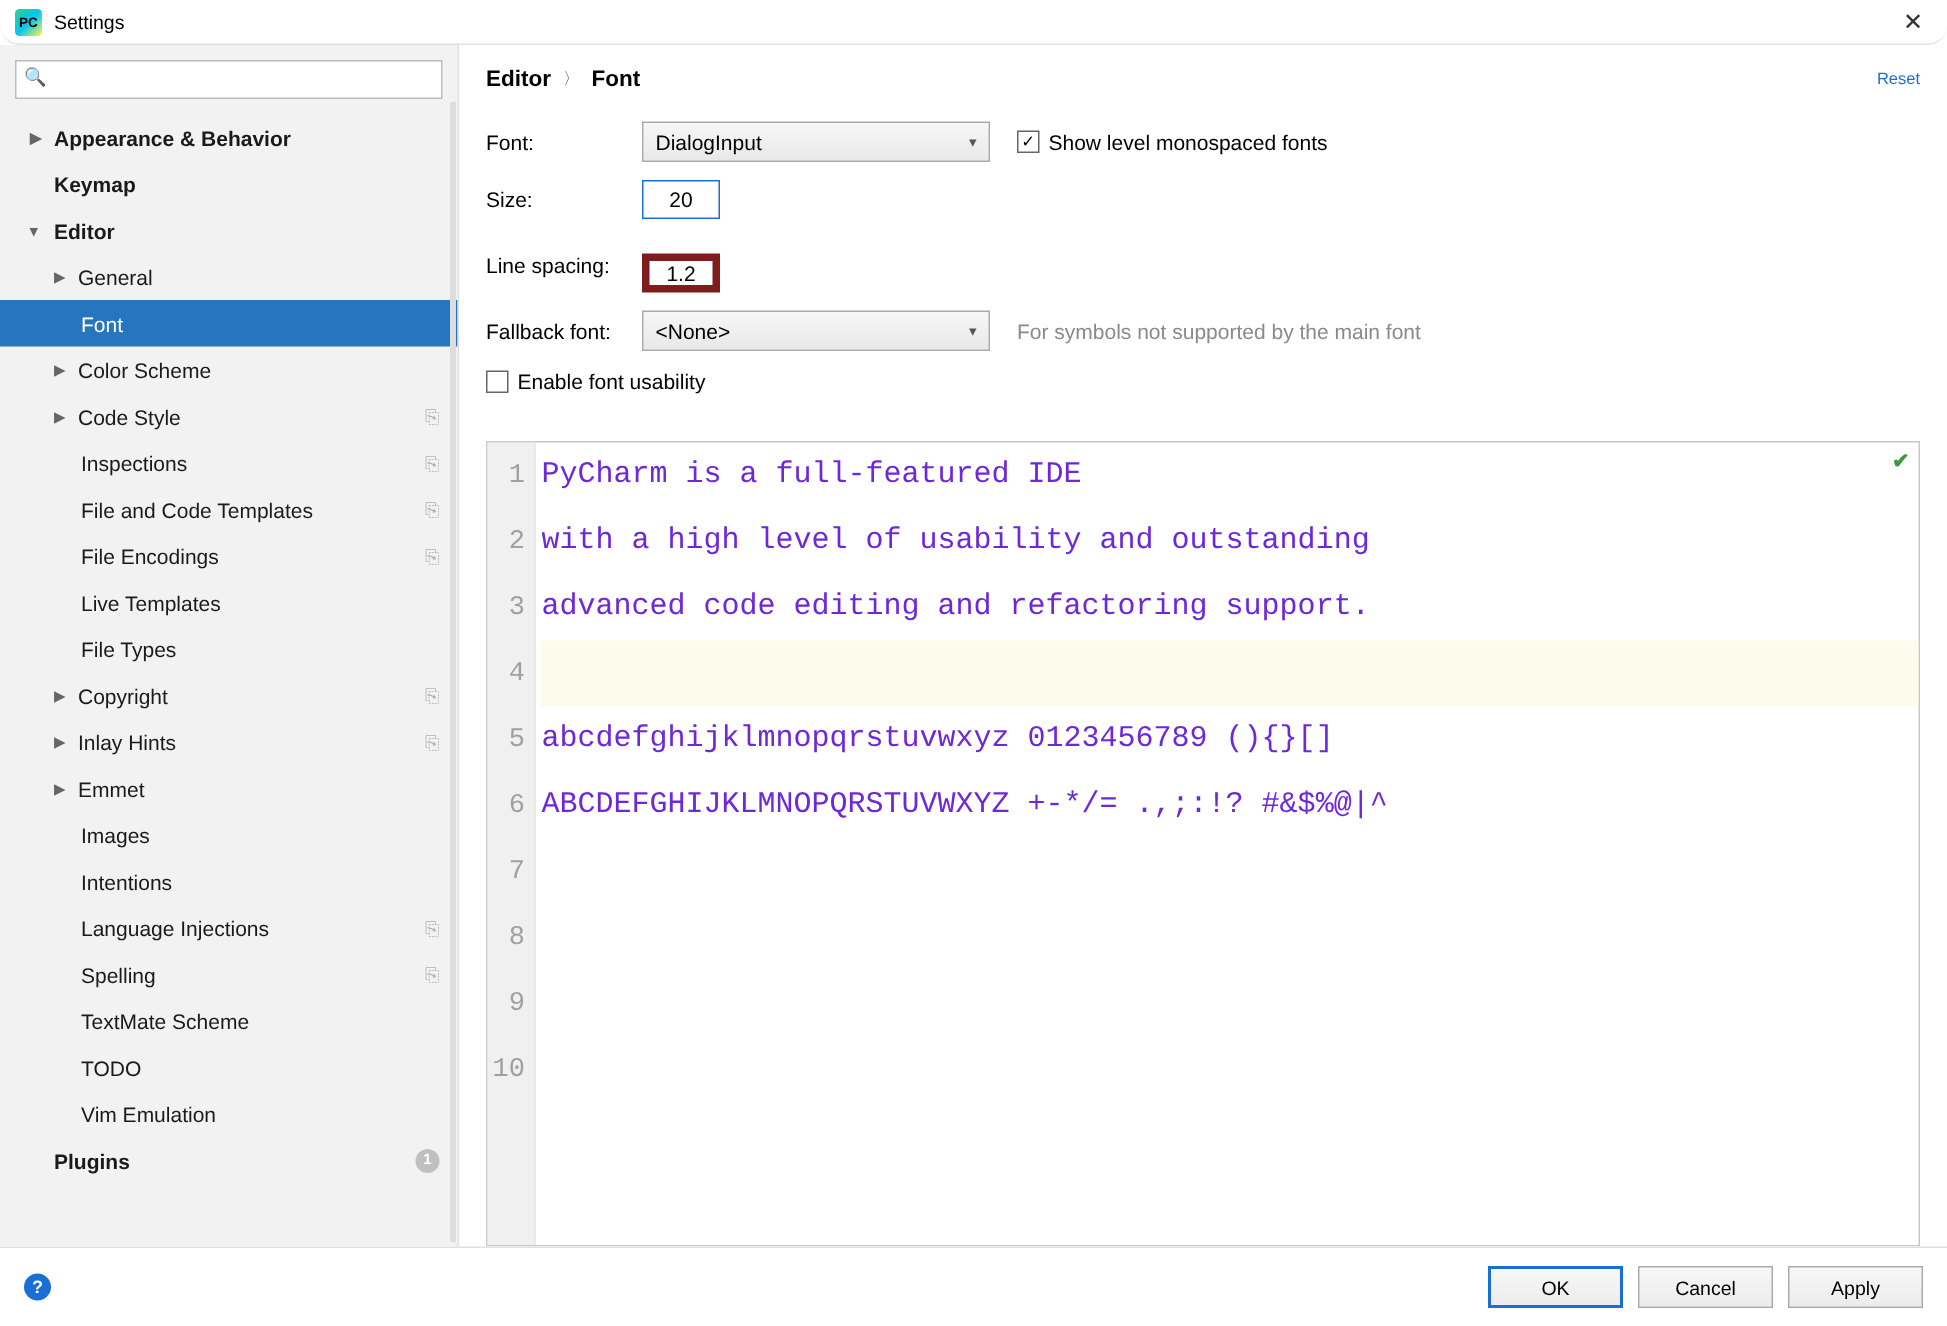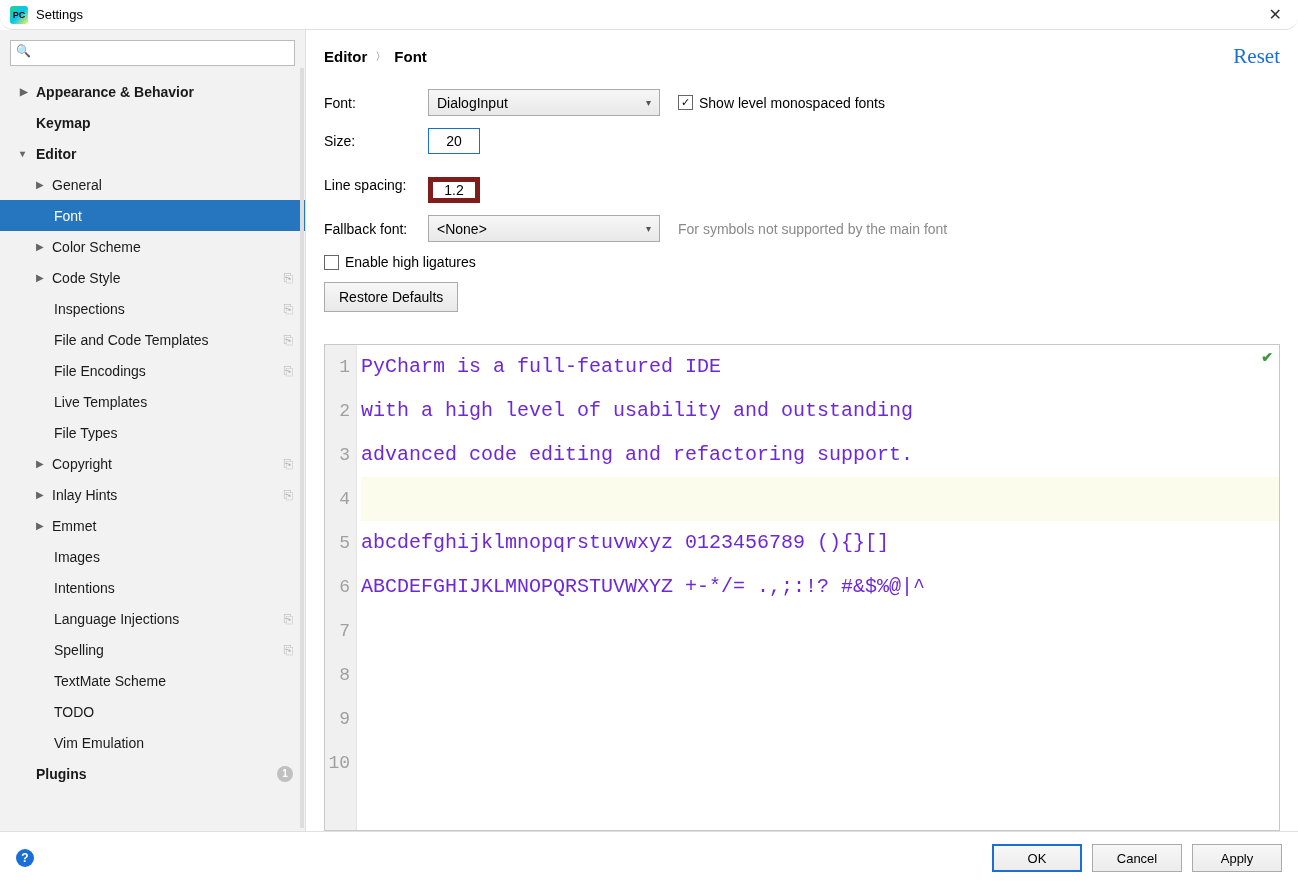--- a/index.html
+++ b/index.html
@@ -21,21 +21,21 @@
 .tree-item.level2 { padding-left: 54px; }
 .tree-item.selected { background: #2675bf; color: #fff; }
 .chev { width: 14px; display: inline-block; color: #666; font-size: 10px; margin-right: 2px;}
 .copy-icon { margin-left: auto; color: #b0b0b0; font-size: 12px; }
 .badge { margin-left: auto; background: #c0c0c0; color: #fff; border-radius: 50%; width: 16px; height: 16px; font-size: 10px; display:flex; align-items:center; justify-content:center;}
 .scroll-ind { position:absolute; right:1px; top:38px; width:4px; height:760px; background:#ddd; }
 .content { flex: 1; display: flex; flex-direction: column; padding: 0; overflow: hidden; }
 .breadcrumb-row { display: flex; align-items: center; padding: 14px 18px 12px 18px; }
 .breadcrumb { font-size: 15px; font-weight: 600; }
 .bc-sep { margin: 0 8px; color: #666; font-size:11px; }
-.reset-link { margin-left: auto; color: #1a6fd6; font-weight: 500; font-size: 21px; cursor: pointer; font-family: Liberation Serif, serif; }
+.reset-link { margin-left: auto; color: #1a6fd6; font-weight: 500; font-size: 11px; cursor: pointer; }
 .form-area { padding: 8px 18px 14px 18px; }
 .form-row { display: flex; align-items: center; margin-bottom: 12px; font-size: 14px; }
 .form-label { width: 104px; }
 .dropdown { width: 232px; height: 27px; border: 1px solid #aaa; background: linear-gradient(#f7f7f7,#e8e8e8); padding: 0 8px; display: flex; align-items: center; cursor: pointer; font-size:14px; }
 .dropdown .dd-arrow { margin-left: auto; font-size: 10px; color: #555; }
 .num-input { width: 52px; height: 26px; border: 1px solid #1a6fd6; padding: 0 6px; font-size: 14px; outline: none; text-align: center; }
 .num-input.plain { border: 5px solid #7f1d1d; margin-top: 11px; }
 .checkbox-wrap { display: flex; align-items: center; gap: 6px; font-size: 14px; }
 .chk { width: 15px; height: 15px; border: 1px solid #666; display:flex; align-items:center; justify-content:center; font-size:11px; color:#000; background:#fff;}
 .hint { color: #8a8a8a; font-size: 14px; margin-left: 18px; }
@@ -192,25 +192,22 @@
         <span class="form-label">Fallback font:</span>
         <div class="dropdown">
           <span>&lt;None&gt;</span>
           <span class="dd-arrow">▾</span>
         </div>
         <span class="hint">For symbols not supported by the main font</span>
       </div>
       <div class="form-row" style="margin-top:6px">
         <div class="checkbox-wrap">
           <span class="chk"></span>
-          <span>Enable high ligatures</span>
-        </div>
-      </div>
-      <div class="form-row" style="margin-top:4px">
-        <button class="restore-btn">Restore Defaults</button>
+          <span>Enable font usability</span>
+        </div>
       </div>
     </div>
 
     <div class="preview">
       <div class="gutter" id="gutter">
           <div style="height: 44px;">1</div>
           <div style="height: 44px;">2</div>
           <div style="height: 44px;">3</div>
           <div style="height: 44px;">4</div>
           <div style="height: 44px;">5</div>

